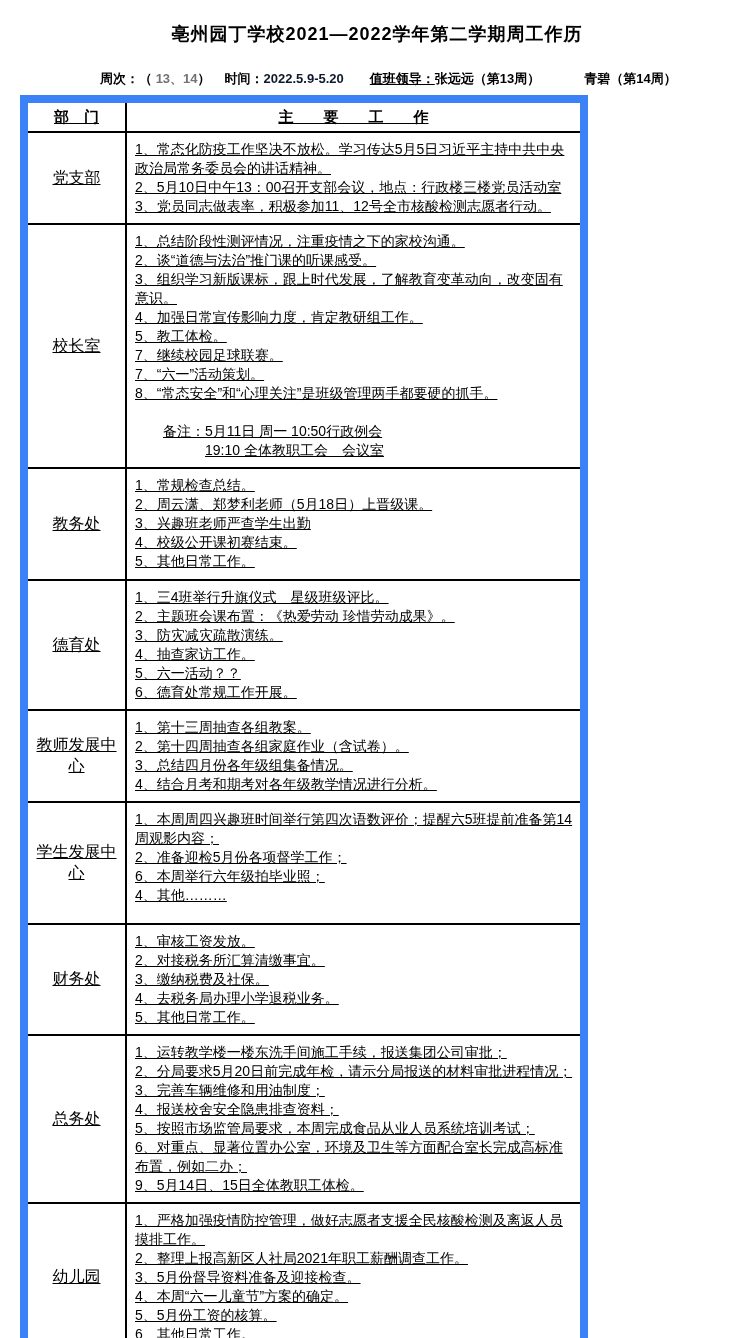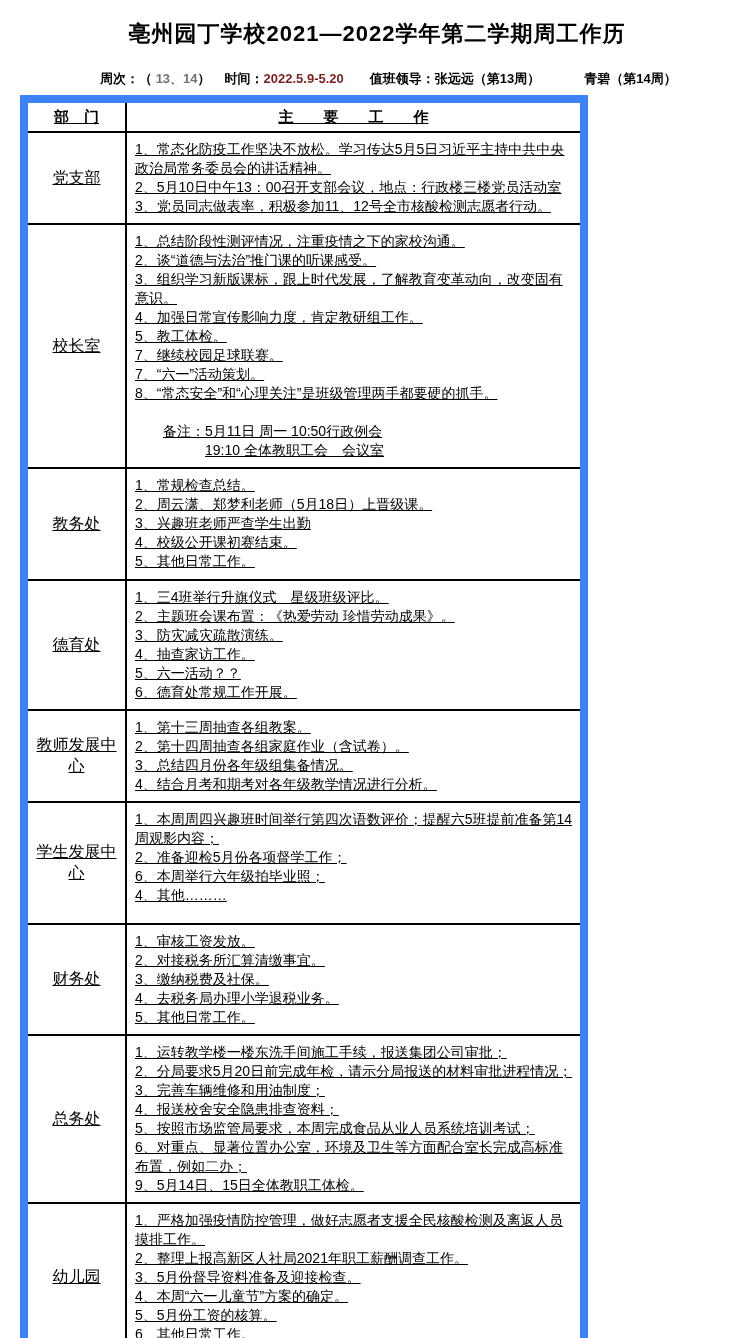--- a/index.html
+++ b/index.html
@@ -7,36 +7,36 @@
     margin: 0; padding: 0;
     background: #ffffff;
     width: 754px; height: 1338px;
     font-family: "Liberation Sans", "DejaVu Sans", sans-serif;
     color: #000;
     overflow: hidden;
   }
   .page { width: 754px; height: 1338px; position: relative; }
   .doc-title {
     margin: 20px 10px 0 10px;
-    font-size: 22px;
+    font-size: 18px;
     font-weight: bold;
     text-align: center;
     letter-spacing: 1px;
     line-height: 28px;
   }
   .meta-line {
     margin: 22px 0 8px 100px;
     font-size: 13px;
     font-weight: bold;
     white-space: nowrap;
     line-height: 17px;
   }
   .meta-line .red { color: #ff0000; }
   .gap-sm { margin-left: 14px; }
-  .gap-md { margin-left: 26px; }
+  .gap-md { margin-left: 26px; text-decoration: underline; }
   .gap-lg { margin-left: 44px; }
   table.work-table {
     border-collapse: collapse;
     margin-left: 20px;
     width: 568px;
     table-layout: fixed;
     border: 8px solid #3b82f6;
     text-decoration: underline;
   }
   .work-table th, .work-table td {
@@ -76,21 +76,21 @@
   }
 </style>
 </head>
 <body>
 
 <div class="page">
 
   <h1 class="doc-title">亳州园丁学校2021—2022学年第二学期周工作历</h1>
 
   <div class="meta-line">
-    <span>周次：（ </span><span class="red" style="color: #737373;">13、14</span><span>）</span><span class="gap-sm">时间：</span><span class="red" style="color: #7f1d1d;">2022.5.9-5.20</span><span class="gap-md">值班领导：</span><span>张远远（第13周）</span><span class="gap-lg">青碧（第14周）</span>
+    <span>周次：（ </span><span class="red" style="color: #737373;">13、14</span><span>）</span><span class="gap-sm">时间：</span><span class="red" style="color: #0f172a;">2022.5.9-5.20</span><span class="gap-md">值班领导：</span><span>张远远（第13周）</span><span class="gap-lg">青碧（第14周）</span>
   </div>
 
   <table class="work-table">
     <colgroup>
       <col style="width:102px">
       <col>
     </colgroup>
     <thead>
       <tr>
         <th class="hdr">部　门</th>

